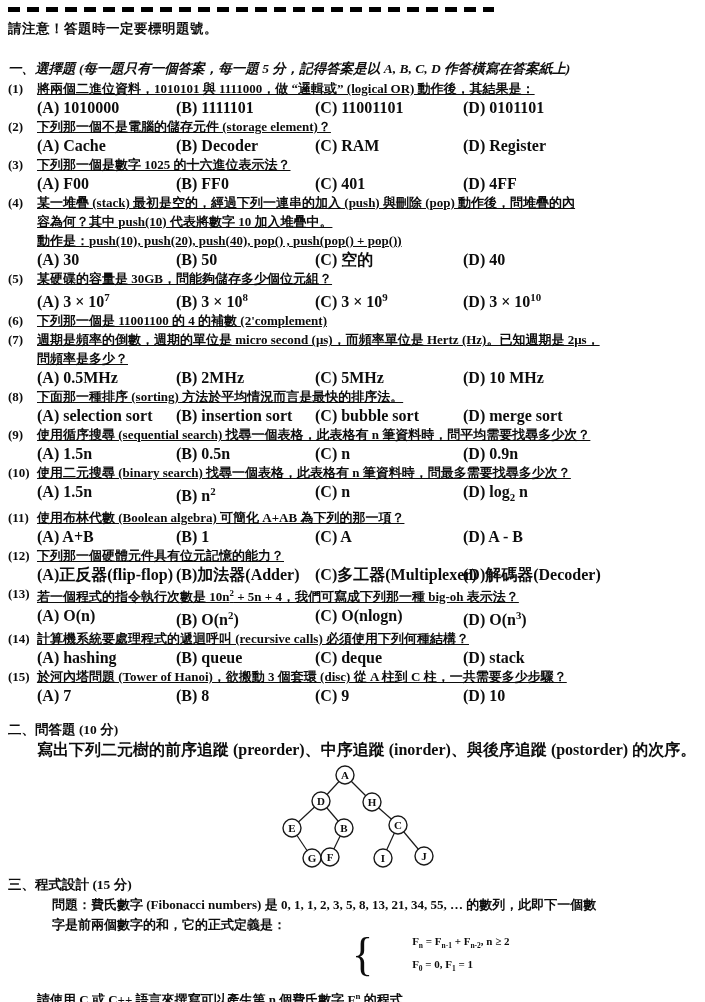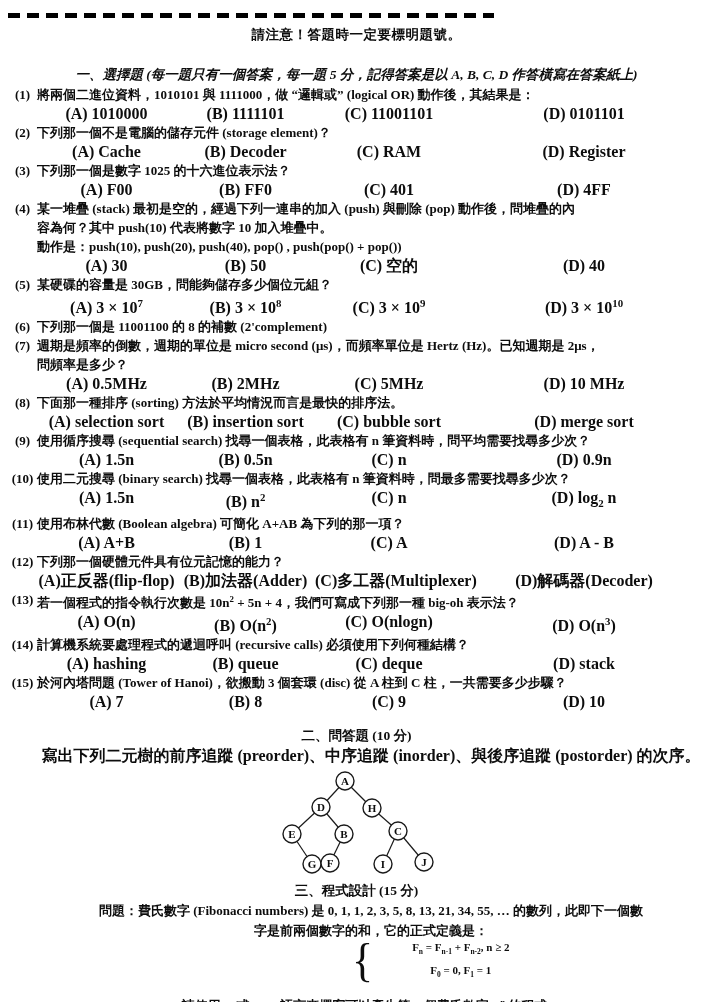--- a/index.html
+++ b/index.html
@@ -1,45 +1,45 @@
 <!DOCTYPE html>
 <html><head>
 <meta charset="utf-8">
 <style>
   html,body { margin:0; padding:0; background:#ffffff; }
   body { font-family:"Liberation Serif","DejaVu Serif",serif; color:#0d0d0d; }
   .page {
     position:relative; width:705px; height:1002px; box-sizing:border-box;
-    background:#fff; padding:12px 0 0 8px; overflow:hidden;text-align:center;
+    background:#fff; padding:6px 0 0 8px; overflow:hidden;
   }
   .torn-edge {
     width:486px; height:5px; margin-top:1px;
     background:repeating-linear-gradient(90deg,#000 0 12px,transparent 12px 19px);
   }
   .notice { margin-top:7px; font-size:13.5px; line-height:19px; font-weight:700; letter-spacing:0.5px; }
   .sec-title { font-size:13.5px; line-height:20px; font-weight:700; white-space:nowrap; }
   #sec1 .sec-title { margin-top:21px;font-style:italic; }
 
   .q-line { display:flex; font-size:13px; line-height:19px; white-space:nowrap; }
   .q-num { flex:0 0 29px; width:29px; font-weight:600; }
-  .q-text { font-weight:600; }
+  .q-text { font-weight:600;text-decoration:underline; }
   .opts {
     display:grid; grid-template-columns:139px 139px 148px auto;
     margin-left:29px; font-size:16px; line-height:19px; white-space:nowrap;
   }
   .opt { font-weight:600; }
   sup,sub { font-size:0.68em; }
 
   #sec2 { margin-top:15px; }
   .prompt { margin-left:29px; font-size:16px; line-height:19px; font-weight:600; white-space:nowrap; }
   .tree-wrap { position:relative; height:112px; }
   .tree-wrap svg { position:absolute; left:0; top:0; }
 
   #sec3 { margin-top:4px; }
-  .prob-line { margin-left:29px; font-size:13px; line-height:20px; font-weight:600; white-space:nowrap; }
+  .prob-line { margin-left:44px; font-size:13px; line-height:20px; font-weight:600; white-space:nowrap; }
   .formula-row { display:flex; align-items:center; margin-left:344px; height:38px; margin-top:1px; }
   .brace { font-size:44px; line-height:38px; font-weight:400; margin-right:5px; transform:scaleY(1.05); }
   .f-lines div { font-size:11px; line-height:18px; font-weight:600; white-space:nowrap;margin-left:34px; }
   .closing { margin-left:29px; margin-top:12px; font-size:13px; line-height:20px; font-weight:600; white-space:nowrap; }
 </style>
 </head>
 <body>
 
 <div class="page">
 
@@ -114,21 +114,21 @@
           <div class="opts">
             <span class="opt">(A) 3 × 10<sup>7</sup></span>
             <span class="opt">(B) 3 × 10<sup>8</sup></span>
             <span class="opt">(C) 3 × 10<sup>9</sup></span>
             <span class="opt">(D) 3 × 10<sup>10</sup></span>
           </div>
         </div>
         <div class="q">
           <div class="q-line">
             <span class="q-num">(6)</span>
-            <span class="q-text">下列那一個是 11001100 的 8 的補數 (2'complement)</span>
+            <span class="q-text">下列那一個是 11001100 的 4 的補數 (2'complement)</span>
           </div>
         </div>
         <div class="q">
           <div class="q-line">
             <span class="q-num">(7)</span>
             <span class="q-text">週期是頻率的倒數，週期的單位是 micro second (μs)，而頻率單位是 Hertz (Hz)。已知週期是 2μs，</span>
           </div>
           <div class="q-line">
             <span class="q-num"></span>
             <span class="q-text">問頻率是多少？</span>

